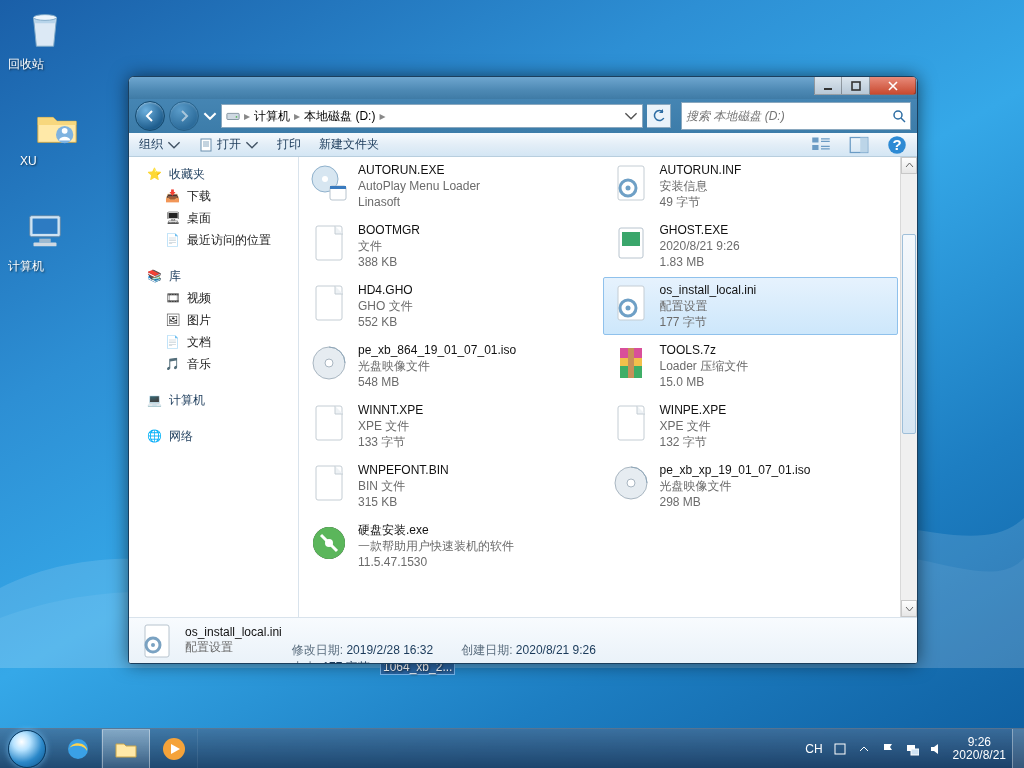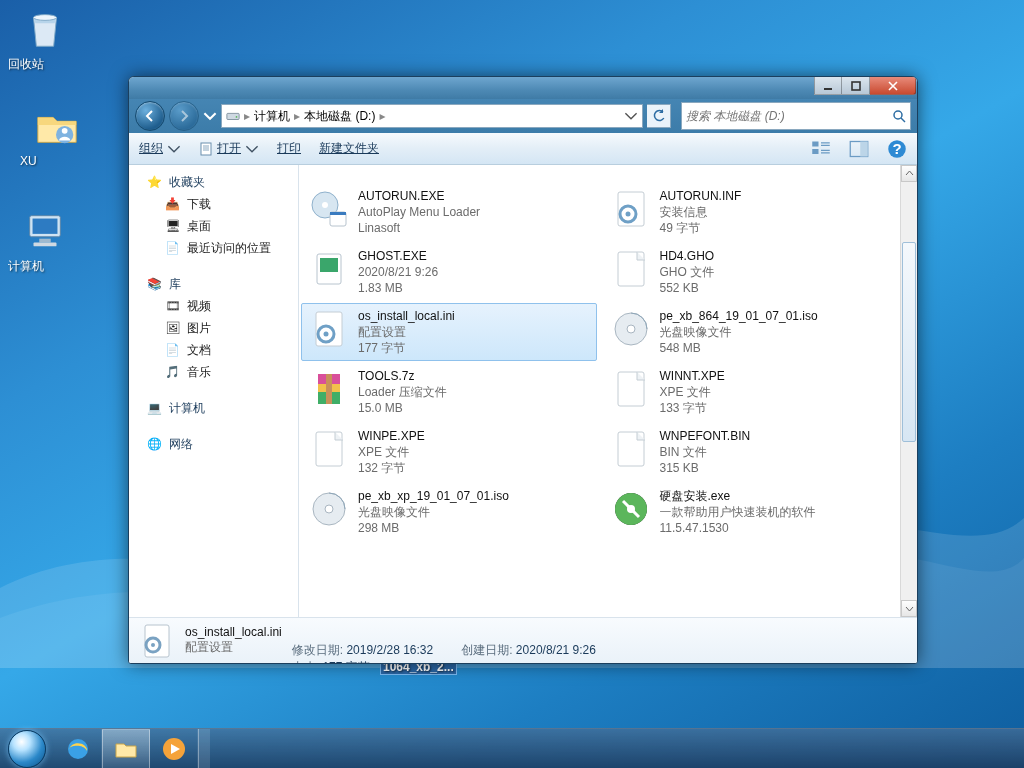--- a/index.html
+++ b/index.html
@@ -4,53 +4,53 @@
 <style>
 *{margin:0;padding:0;box-sizing:border-box;font-family:"Microsoft YaHei","Segoe UI",Tahoma,sans-serif;font-size:12px;}
 body{width:1024px;height:768px;overflow:hidden;background:linear-gradient(150deg,#1a5fa8 0%,#2d8fd4 30%,#35a8e8 50%,#1d7ec2 75%,#0e5d9e 100%);position:relative;}
 .wave{position:absolute;bottom:100px;left:0;right:0;height:240px;pointer-events:none;opacity:.35;}
 .desk-icon{position:absolute;width:74px;color:#fff;text-shadow:1px 1px 2px rgba(0,0,0,.6);}
 .desk-icon .ic{width:46px;height:46px;margin:0 auto 4px;}
 .di-recycle{top:6px;left:8px;}
 .di-xu{top:104px;left:20px;}
 .di-computer{top:208px;left:8px;}
 .di-file{top:660px;left:376px;padding:0 4px;}
-.di-file span{background:#2b67a6;border:1px solid #7ab8ef;padding:0 2px;font-weight:bold;}
+.di-file span{background:#2b67a6;border:1px solid #7ab8ef;padding:0 2px;}
 
 .win{position:absolute;top:76px;left:128px;width:790px;height:588px;border:1px solid #1b3f5e;border-radius:6px 6px 3px 3px;box-shadow:0 0 18px rgba(0,0,0,.55);background:#fff;display:flex;flex-direction:column;overflow:hidden;}
 .glass{background:linear-gradient(#6ea6cf,#4d89b4 60%,#3f7ba6);height:22px;display:flex;justify-content:flex-end;align-items:flex-start;padding-right:1px;}
 .wbtns{display:flex;}
 .wbtn{width:28px;height:18px;border:1px solid rgba(0,0,0,.3);border-top:none;background:linear-gradient(#dbe5ee,#b8c8d6);display:flex;align-items:center;justify-content:center;}
 .wbtn+ .wbtn{border-left:none;}
 .wbtn.close{width:46px;background:linear-gradient(#e88b7a,#c94a30);border-bottom-right-radius:3px;}
 .wbtn svg{width:12px;height:10px;}
 
 .navbar{height:34px;background:linear-gradient(#4585b3,#3c7ca9);display:flex;align-items:center;padding:0 6px;gap:4px;}
 .navbtn{width:30px;height:30px;border-radius:50%;background:radial-gradient(circle at 35% 30%,#6db0de,#1f5e8e 70%);border:1px solid #154a6f;box-shadow:inset 0 1px 2px rgba(255,255,255,.4);display:flex;align-items:center;justify-content:center;}
 .navdrop{width:14px;height:20px;display:flex;align-items:center;justify-content:center;}
 .addr{flex:1;height:24px;background:#fff;border:1px solid #8aa8bf;display:flex;align-items:center;padding:0 4px;gap:4px;}
 .addr .sep{color:#888;}
 .addr-refresh{width:24px;height:24px;border:1px solid #8aa8bf;border-left:none;background:#eaf3fa;display:flex;align-items:center;justify-content:center;}
 .search{width:230px;height:28px;margin-left:6px;background:#fff;border:1px solid #8aa8bf;display:flex;align-items:center;padding:0 4px;color:#888;}
 .search input{border:none;outline:none;flex:1;color:#555;font-style:italic;}
 
-.toolbar{height:32px;background:linear-gradient(#f6fafd,#e3eef7 50%,#d4e6f4);border-bottom:1px solid #b8cede;display:flex;align-items:center;padding:0 10px;gap:18px;color:#1a3a5a;text-decoration:underline;}
+.toolbar{height:24px;background:linear-gradient(#f6fafd,#e3eef7 50%,#d4e6f4);border-bottom:1px solid #b8cede;display:flex;align-items:center;padding:0 10px;gap:18px;color:#1a3a5a;}
 .toolbar .tbtn{display:flex;align-items:center;gap:4px;}
 .toolbar .spacer{flex:1;}
 .toolbar .ricon{width:20px;height:20px;display:flex;align-items:center;justify-content:center;}
 
 .body{flex:1;display:flex;min-height:0;}
 .sidebar{width:170px;border-right:1px solid #d9e3ec;background:#fff;padding:6px 0;overflow:auto;}
 .sb-group{margin-bottom:14px;}
 .sb-head,.sb-item{display:flex;align-items:center;gap:6px;height:22px;padding:0 8px 0 18px;color:#1a3a5a;}
 .sb-head{font-weight:400;}
 .sb-item{padding-left:36px;color:#222;}
 .sb-ic{width:16px;height:16px;display:flex;align-items:center;justify-content:center;}
 
-.content{flex:1;overflow:auto;padding:0 2px;margin-top:18px;}
+.content{flex:1;overflow:auto;padding:0 2px;}
 .tiles{display:grid;grid-template-columns:1fr 1fr;gap:2px 6px;}
 .tile{display:flex;align-items:flex-start;gap:8px;padding:4px 6px;border:1px solid transparent;border-radius:2px;}
 .tile.selected{background:linear-gradient(#e6f2fd,#cde7fb);border-color:#8fc1ec;}
 .tile-ic{width:42px;height:42px;display:flex;align-items:center;justify-content:center;}
 .tile-txt{display:flex;flex-direction:column;line-height:16px;}
 .tile-txt .name{color:#111;}
 .tile-txt .meta{color:#6b6b6b;}
 
 .vscroll{width:17px;background:#f0f0f0;border-left:1px solid #d9d9d9;display:flex;flex-direction:column;}
 .vscroll .btn{height:17px;background:linear-gradient(#fefefe,#e6e6e6);border:1px solid #c8c8c8;display:flex;align-items:center;justify-content:center;}
@@ -310,20 +310,33 @@
             </div>
             <div class="tile-txt">
               <span class="name">AUTORUN.INF</span>
               <span class="meta">安装信息</span>
               <span class="meta">49 字节</span>
             </div>
           </div>
           <div class="tile">
             <div class="tile-ic">
               <svg viewBox="0 0 42 42">
+                <rect x="8" y="4" width="26" height="34" rx="2" fill="#fff" stroke="#c4cdd4"></rect>
+                <path d="M27 4v8h8" fill="#eef2f5" stroke="#c4cdd4"></path>
+              </svg>
+            </div>
+            <div class="tile-txt">
+              <span class="name">BOOTMGR</span>
+              <span class="meta">文件</span>
+              <span class="meta">388 KB</span>
+            </div>
+          </div>
+          <div class="tile">
+            <div class="tile-ic">
+              <svg viewBox="0 0 42 42">
                 <rect x="9" y="6" width="24" height="30" rx="2" fill="#fff" stroke="#b8c4ce"></rect>
                 <rect x="12" y="10" width="18" height="14" fill="#3aa66b"></rect>
               </svg>
             </div>
             <div class="tile-txt">
               <span class="name">GHOST.EXE</span>
               <span class="meta">2020/8/21 9:26</span>
               <span class="meta">1.83 MB</span>
             </div>
           </div>
@@ -506,14 +519,37 @@
           <path d="M3 8h8l2 2h10v11H3z" fill="#ffe9a8" stroke="#caa64a"></path>
         </svg>
       </div>
     <div class="tb-pin">
         <svg width="26" height="26" viewBox="0 0 26 26">
           <circle cx="13" cy="13" r="11" fill="#f5a33a"></circle>
           <path d="M10 8l9 5-9 5z" fill="#fff"></path>
         </svg>
       </div>
   </div>
+  <div class="tray">
+    <span>CH</span>
+    <svg class="mini" viewBox="0 0 14 14">
+        <rect x="2" y="2" width="10" height="10" fill="none" stroke="#fff"></rect>
+      </svg>
+    <svg class="mini" viewBox="0 0 14 14">
+        <path d="M3 9l4-4 4 4" stroke="#fff" fill="none"></path>
+      </svg>
+    <svg class="mini" viewBox="0 0 14 14">
+        <path d="M3 2v10M3 2h8l-2 3 2 3H3" fill="#fff"></path>
+      </svg>
+    <svg class="mini" viewBox="0 0 14 14">
+        <rect x="2" y="3" width="8" height="6" fill="#fff"></rect>
+        <rect x="6" y="7" width="8" height="6" fill="#cfe3f3" stroke="#fff"></rect>
+      </svg>
+    <svg class="mini" viewBox="0 0 14 14">
+        <path d="M2 5h3l4-3v10l-4-3H2z" fill="#fff"></path>
+      </svg>
+    <div class="clk">
+      <div>9:26</div>
+      <div>2020/8/21</div>
+    </div>
+  </div>
   <div class="showdesk"></div>
 </div>
 
 </body></html>

